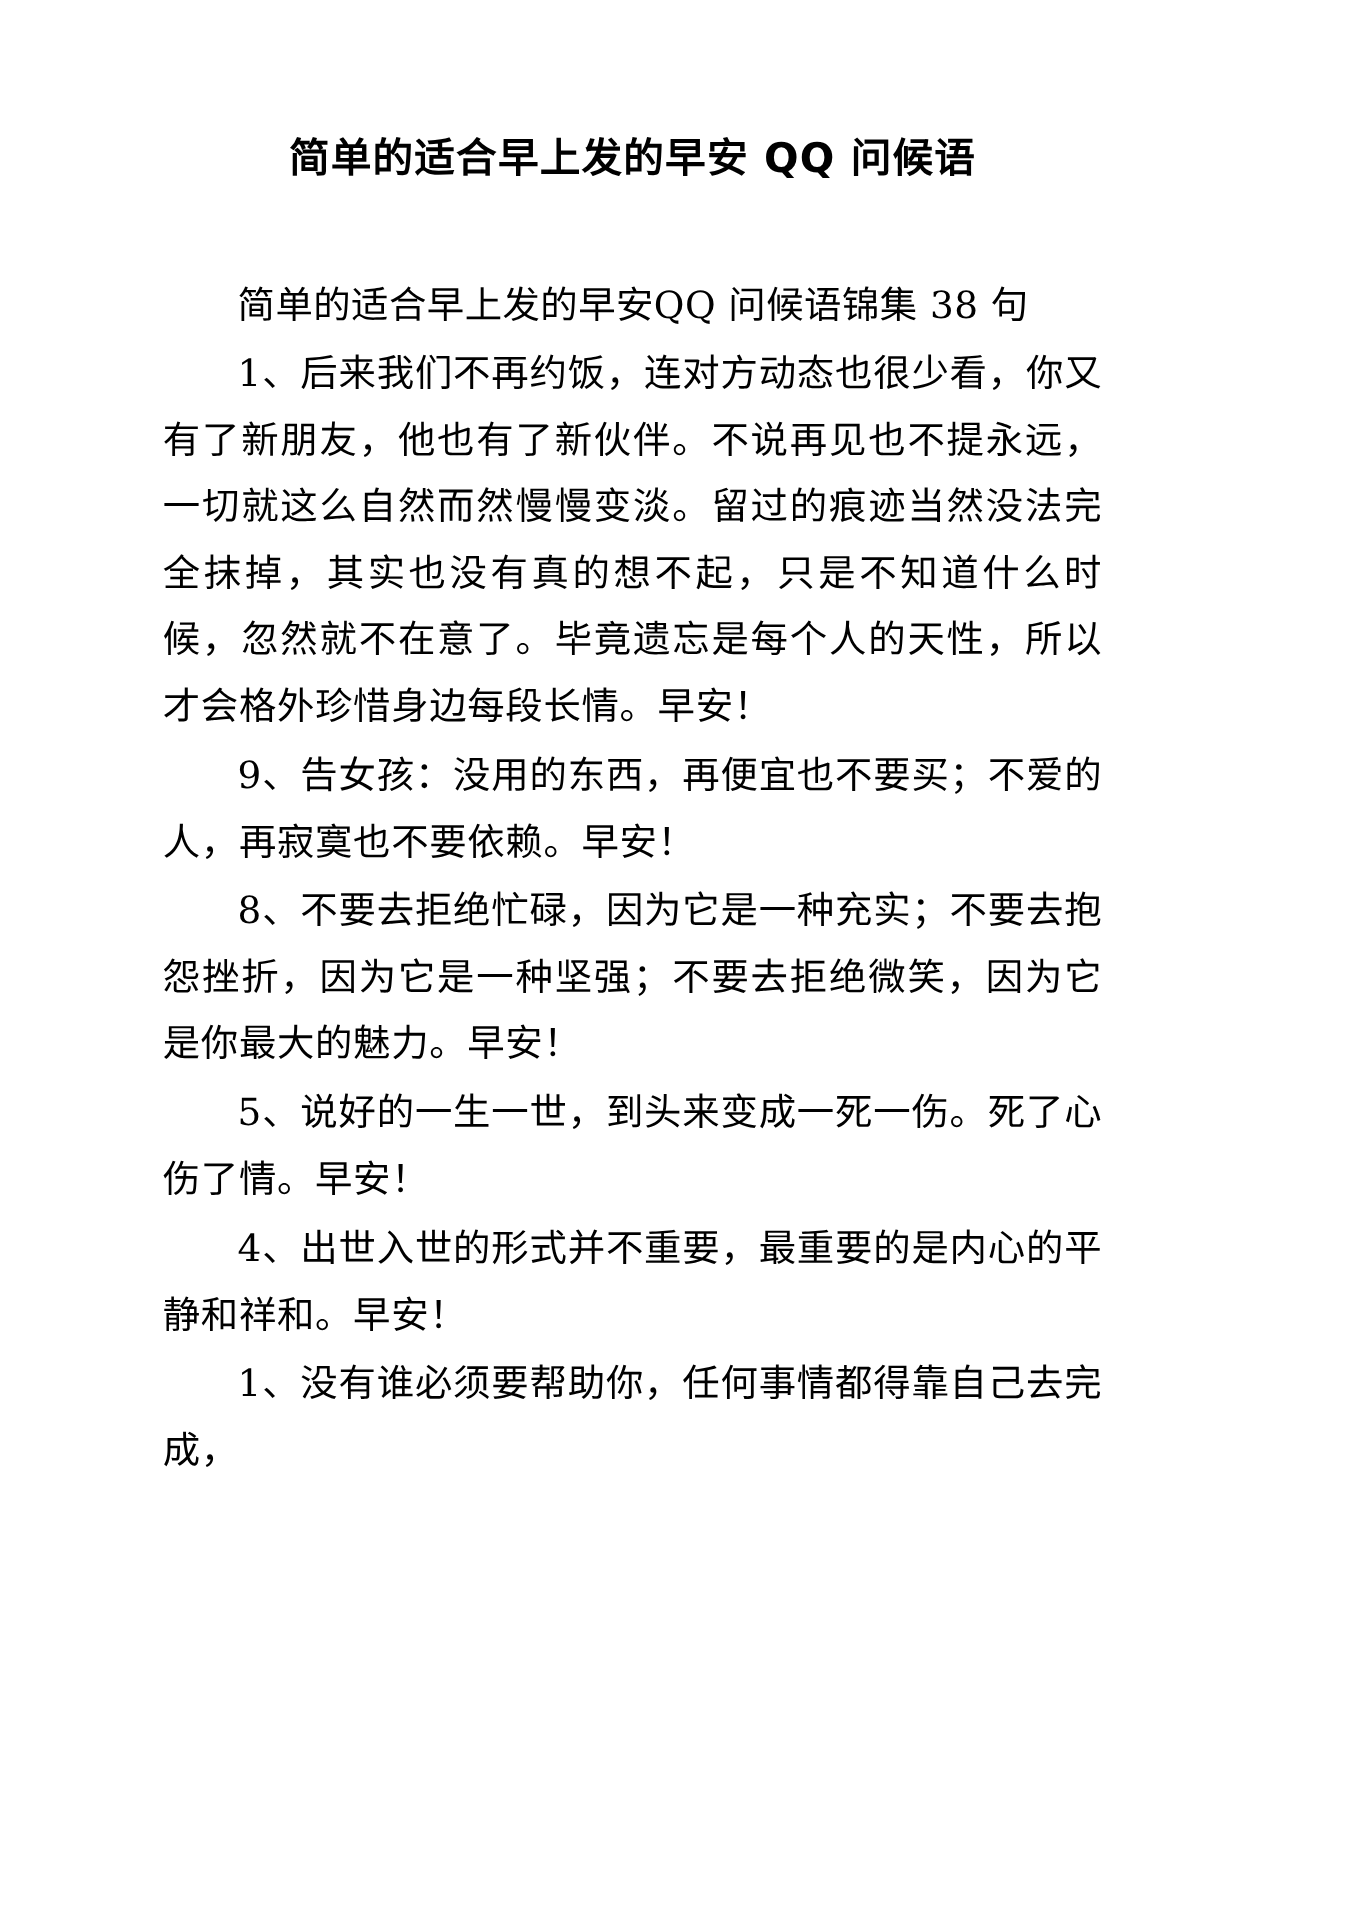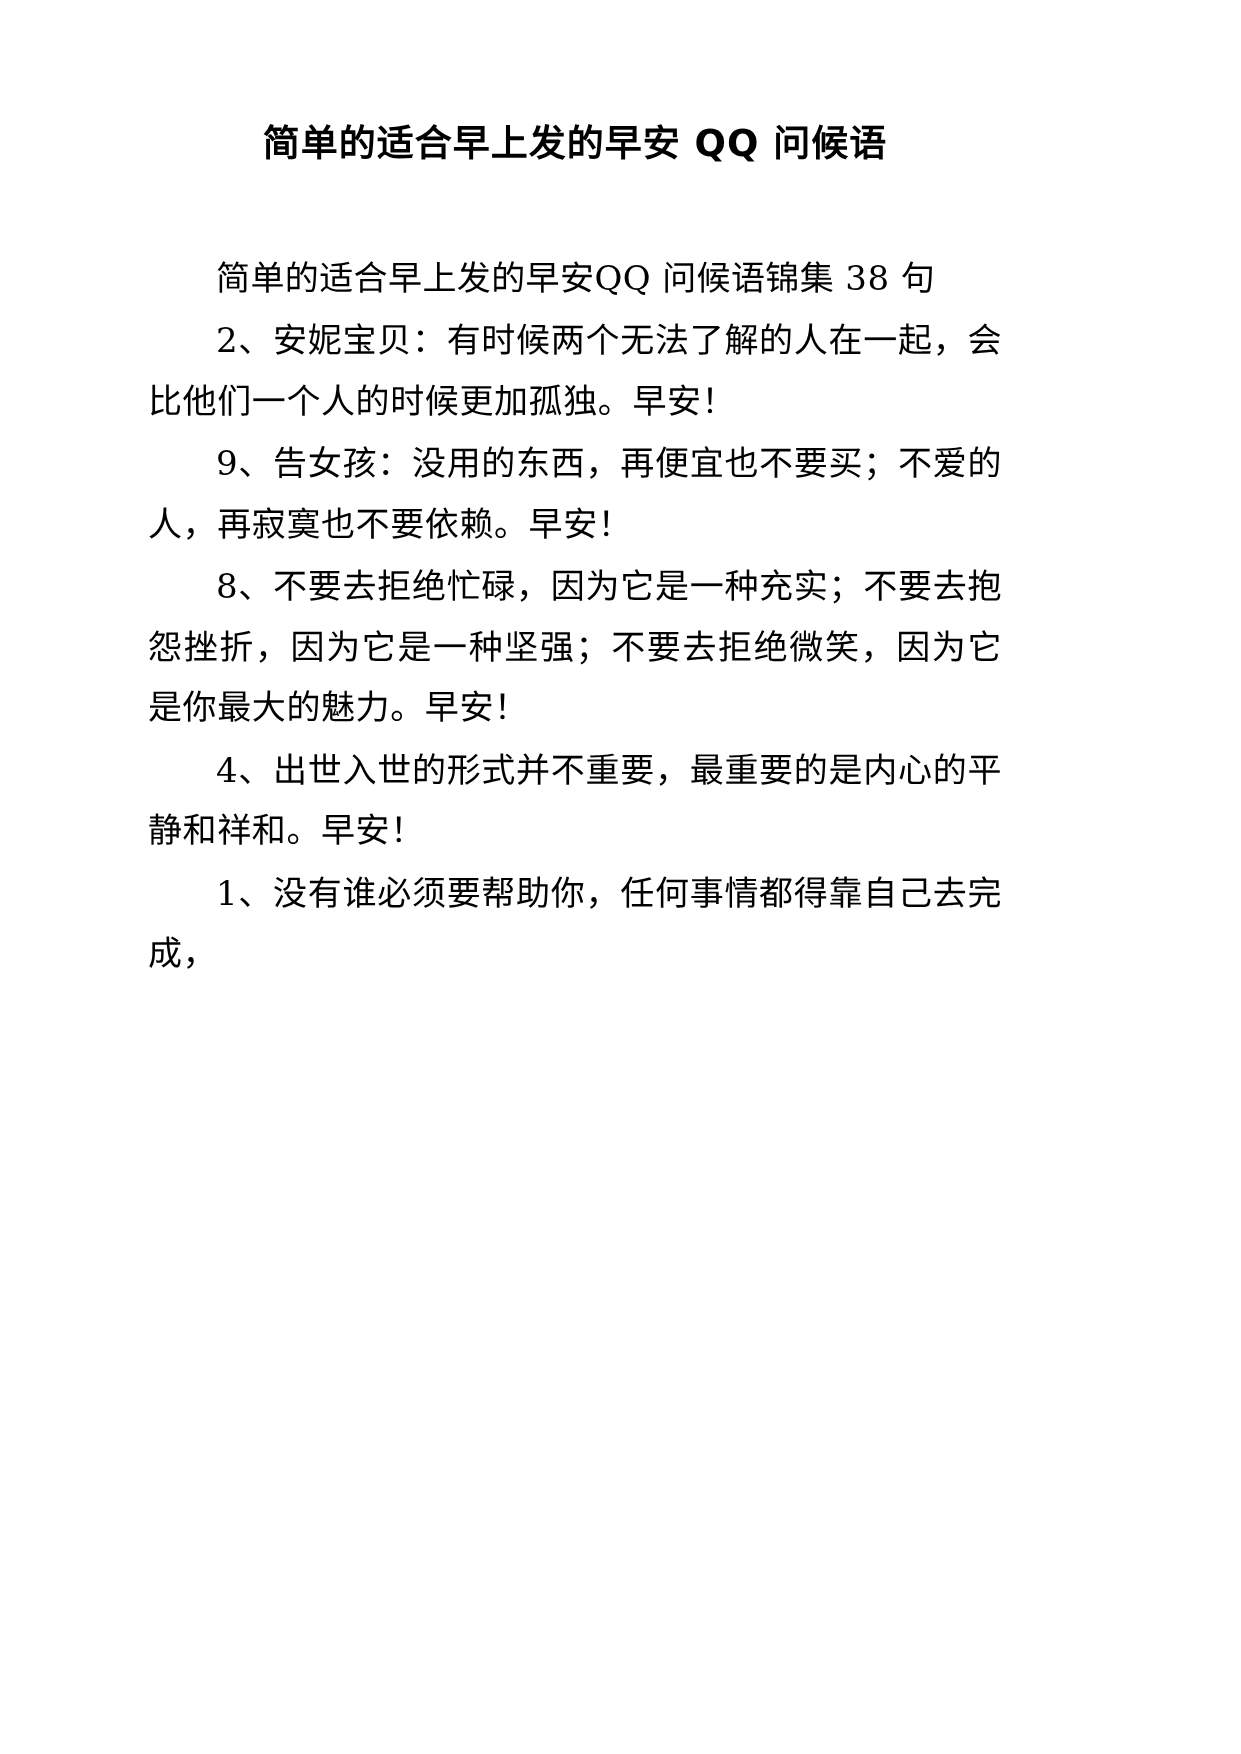--- a/index.html
+++ b/index.html
@@ -49,20 +49,21 @@
 </style>
 </head>
 <body>
 
 <div class="page">
 
   <h1 class="doc-title">简单的适合早上发的早安 QQ 问候语</h1>
 
   <div class="body-text">
     <p class="para first">简单的适合早上发的早安QQ 问候语锦集 38 句</p>
-    <p class="para">2、安妮宝贝：有时候两个无法了解的人在一起，会比他们一个人的时候更加孤独。早安！</p>
+    <p class="para">1、后来我们不再约饭，连对方动态也很少看，你又有了新朋友，他也有了新伙伴。不说再见也不提永远，一切就这么自然而然慢慢变淡。留过的痕迹当然没法完全抹掉，其实也没有真的想不起，只是不知道什么时候，忽然就不在意了。毕竟遗忘是每个人的天性，所以才会格外珍惜身边每段长情。早安！</p>
     <p class="para">9、告女孩：没用的东西，再便宜也不要买；不爱的人，再寂寞也不要依赖。早安！</p>
     <p class="para">8、不要去拒绝忙碌，因为它是一种充实；不要去抱怨挫折，因为它是一种坚强；不要去拒绝微笑，因为它是你最大的魅力。早安！</p>
+    <p class="para">5、说好的一生一世，到头来变成一死一伤。死了心伤了情。早安！</p>
     <p class="para">4、出世入世的形式并不重要，最重要的是内心的平静和祥和。早安！</p>
     <p class="para">1、没有谁必须要帮助你，任何事情都得靠自己去完成，</p>
   </div>
 
 </div>
 
 </body></html>

